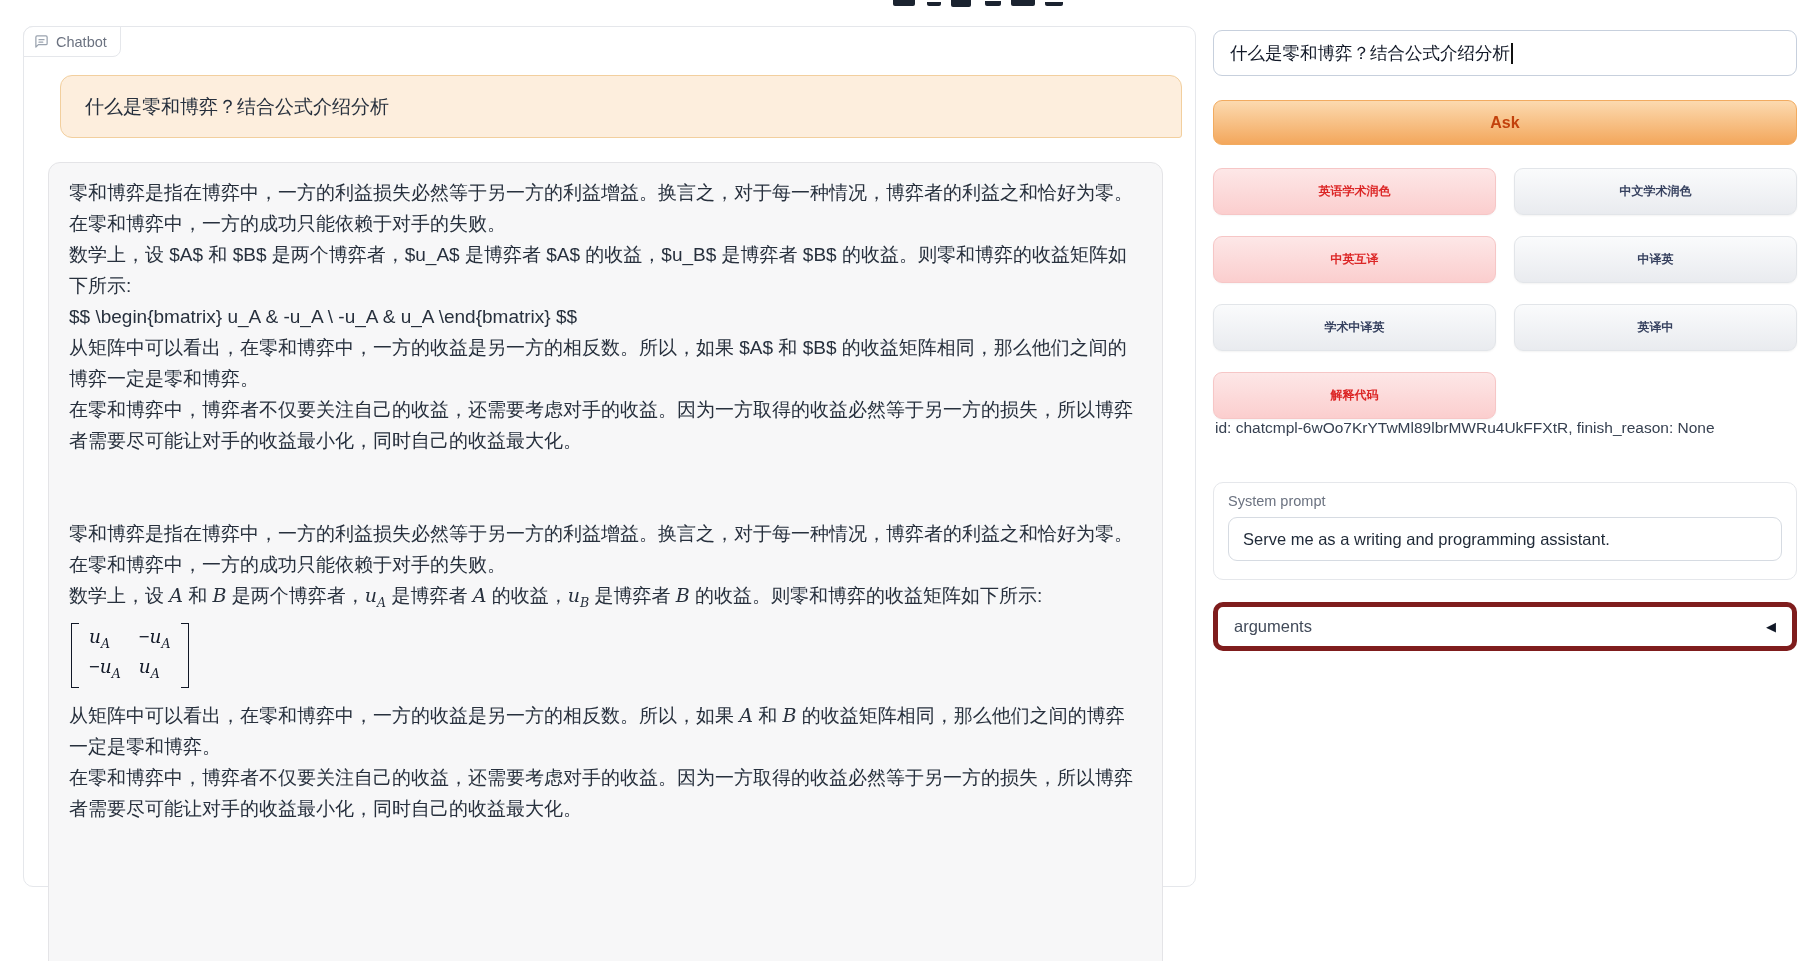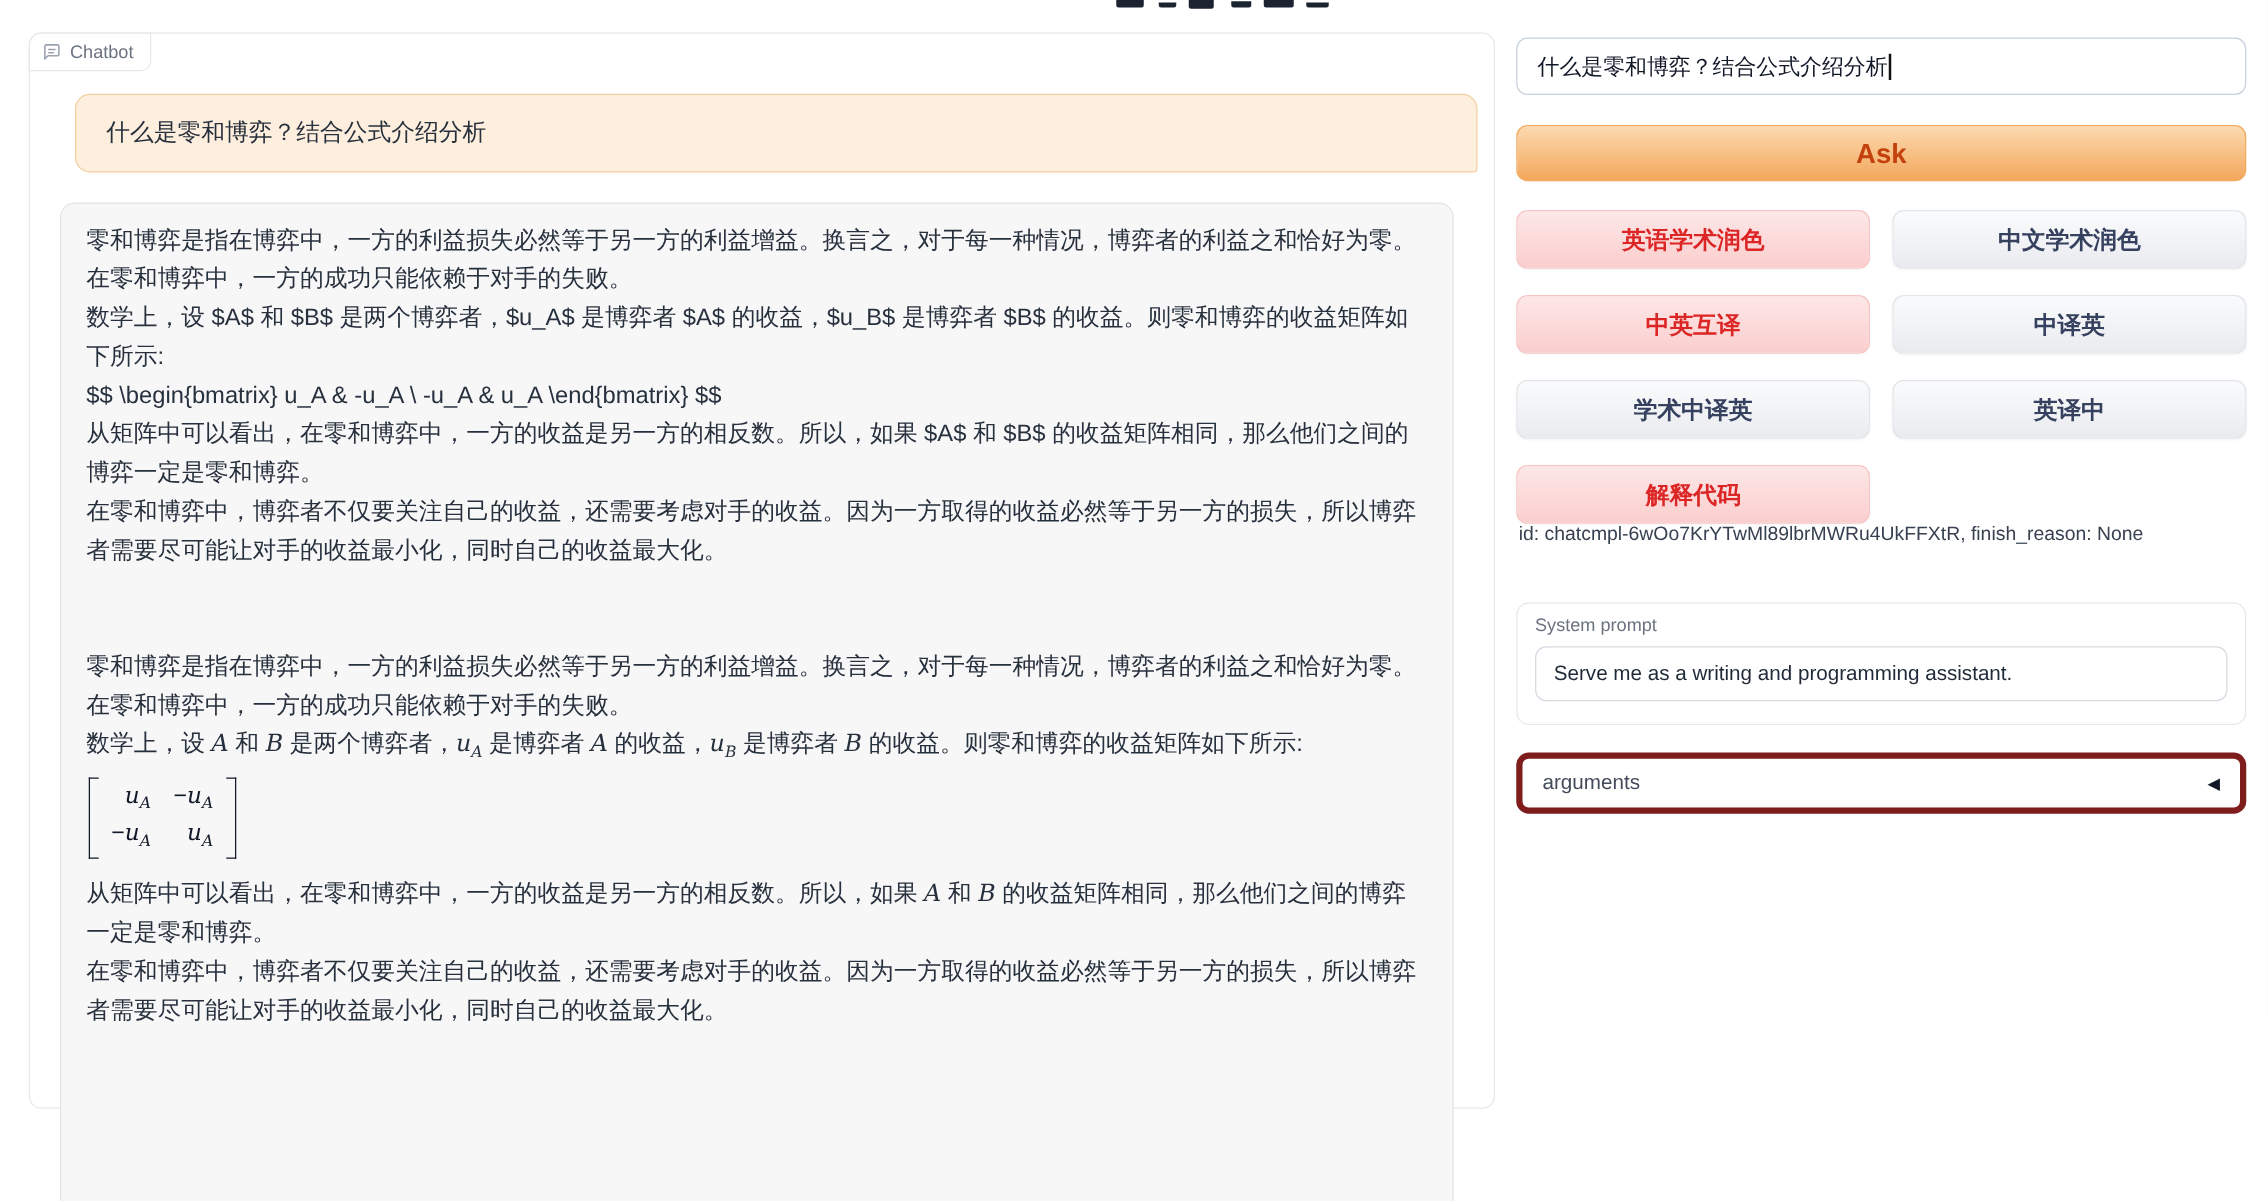--- a/index.html
+++ b/index.html
@@ -25,35 +25,35 @@
   .mline{white-space:pre-wrap;overflow-wrap:anywhere;}
   .mgap{height:62px;}
   .mv{font-family:"DejaVu Serif","Liberation Serif",serif;font-style:italic;}
   sub.ms{font-family:"DejaVu Serif","Liberation Serif",serif;font-style:italic;font-size:12.5px;}
   .mat-line{margin:5px 0 3px 2px;}
   .mat{display:inline-flex;align-items:stretch;}
   .brk{width:7px;border:1.6px solid #111827;}
   .brk.l{border-right:0;}
   .brk.r{border-left:0;}
   .matgrid{display:grid;grid-template-columns:auto auto;column-gap:18px;
-    padding:2px 10px;line-height:24px;font-size:18.5px;text-align:right;color:#111827;}
+    padding:2px 10px;line-height:24px;font-size:18.5px;text-align:left;color:#111827;}
 
   
   .side{position:absolute;left:1213px;top:0;width:584px;height:961px;}
   .tbox{background:#fff;display:flex;align-items:center;box-sizing:border-box;}
   .input-main{position:absolute;left:0;top:30px;width:584px;height:46px;
     border:1px solid #c7d0dd;border-radius:9px;padding:0 16px;font-size:17.5px;color:#111827;}
   .caret{display:inline-block;width:2px;height:21px;background:#111;margin-left:1px;vertical-align:-4px;}
   .ask{position:absolute;left:0;top:100px;width:584px;height:45px;
     border:1px solid #f2ab60;border-radius:9px;
     background:linear-gradient(180deg,#fcdab0 0%,#f3a75c 100%);
-    color:#c2410c;font-weight:bold;font-size:22px;font-family:inherit;cursor:pointer;}
+    color:#c2410c;font-weight:bold;font-size:16px;font-family:inherit;cursor:pointer;}
   .btn-grid{position:absolute;left:0;top:168px;width:584px;display:grid;
     grid-template-columns:283px 283px;column-gap:18px;row-gap:21px;}
-  .fbtn{height:47px;border-radius:9px;font-size:19px;font-weight:bold;
+  .fbtn{height:47px;border-radius:9px;font-size:12px;font-weight:bold;
     font-family:inherit;cursor:pointer;}
   .fbtn.secondary{background:linear-gradient(180deg,#fafbfc 0%,#e9ebef 100%);
     border:1px solid #e2e5e9;color:#36415f;box-shadow:0 1px 2px rgba(0,0,0,.05);}
   .fbtn.red{background:linear-gradient(180deg,#fde7e7 0%,#fbcece 100%);
     border:1px solid #f6c6c6;color:#dc2626;box-shadow:0 1px 2px rgba(0,0,0,.04);}
   .status{position:absolute;left:2px;top:419px;font-size:15.5px;color:#374151;white-space:nowrap;}
   .sys-card{position:absolute;left:0;top:482px;width:584px;height:98px;
     border:1px solid #e5e7eb;border-radius:10px;background:#fff;box-sizing:border-box;padding:10px 14px;}
   .sys-label{font-size:14.5px;color:#6b7280;}
   .sys-input{margin-top:8px;height:44px;border:1px solid #d6dbe2;border-radius:9px;

